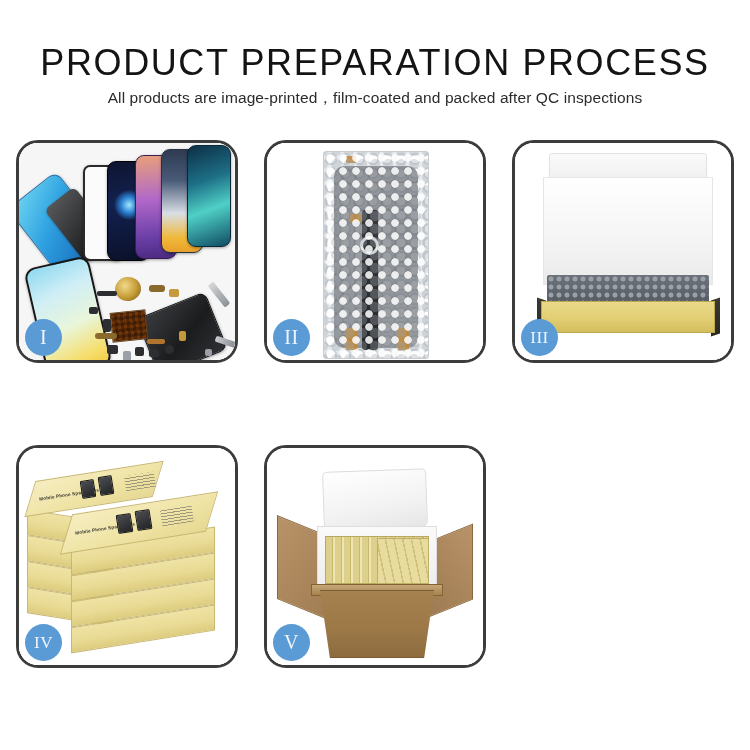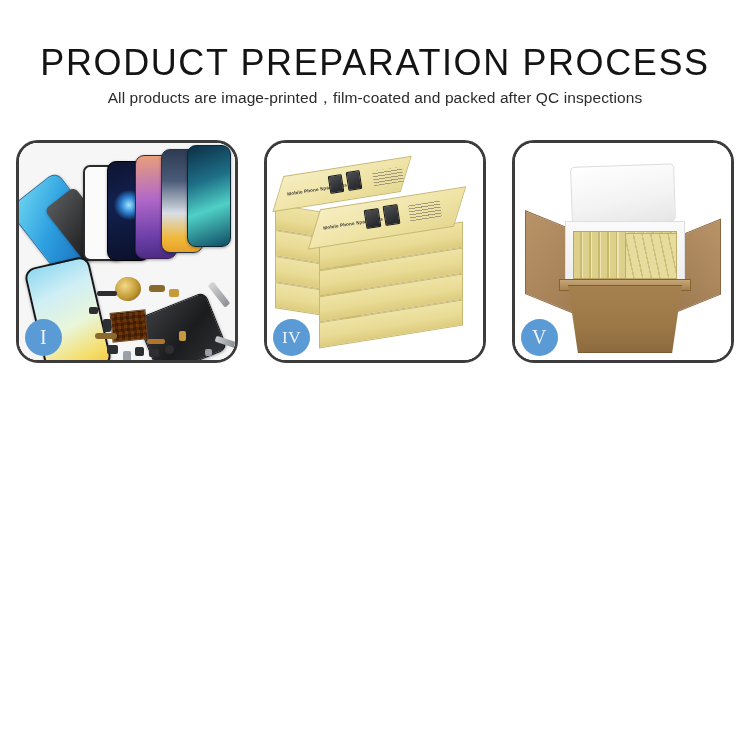--- a/index.html
+++ b/index.html
@@ -411,21 +411,53 @@
           <div class="chip" style="left:130px; top:206px; width:10px; height:8px;"></div>
           <div class="chip round" style="left:146px; top:202px; width:9px;  height:9px;"></div>
           <div class="chip" style="left:70px;  top:164px; width:9px;  height:7px;"></div>
           <div class="chip gold" style="left:160px; top:188px; width:7px;  height:10px;"></div>
           <div class="chip silver" style="left:186px; top:206px; width:7px;  height:7px;"></div>
         </div>
         <div class="badge">I</div>
       </div>
     </div>
 
-
+    <div class="panel">
+      <div class="panel-inner">
+        <div class="stage">
+          <div class="p2-bg"></div>
+          <div class="bubblebag">
+            <div class="bb-screen"></div>
+            <div class="bb-flex"></div>
+            <div class="bb-ring"></div>
+            <div class="bb-tape" style="left:22px; top:4px;   width:10px; height:7px;"></div>
+            <div class="bb-tape" style="left:26px; top:62px;  width:12px; height:8px;"></div>
+            <div class="bb-tape" style="left:22px; top:176px; width:11px; height:22px;"></div>
+            <div class="bb-tape" style="left:74px; top:176px; width:11px; height:22px;"></div>
+            <div class="bb-bubbles"></div>
+          </div>
+        </div>
+        <div class="badge">II</div>
+      </div>
+    </div>
+
+    <div class="panel">
+      <div class="panel-inner">
+        <div class="stage">
+          <div class="p3-bg"></div>
+          <div class="m3-lid"></div>
+          <div class="m3-inner"></div>
+          <div class="m3-foam"></div>
+          <div class="m3-sideL"></div>
+          <div class="m3-sideR"></div>
+          <div class="m3-front"></div>
+        </div>
+        <div class="badge wide">III</div>
+      </div>
+    </div>
 
     <div class="panel">
       <div class="panel-inner">
         <div class="stage">
           <div class="p4-bg"></div>
 
           <div class="stackbox" style="left:8px;  top:68px;  width:86px; height:26px; transform:skewY(9deg);"></div>
           <div class="stackbox" style="left:8px;  top:94px;  width:86px; height:26px; transform:skewY(9deg);"></div>
           <div class="stackbox" style="left:8px;  top:120px; width:86px; height:26px; transform:skewY(9deg);"></div>
           <div class="stackbox" style="left:8px;  top:146px; width:86px; height:26px; transform:skewY(9deg);"></div>

